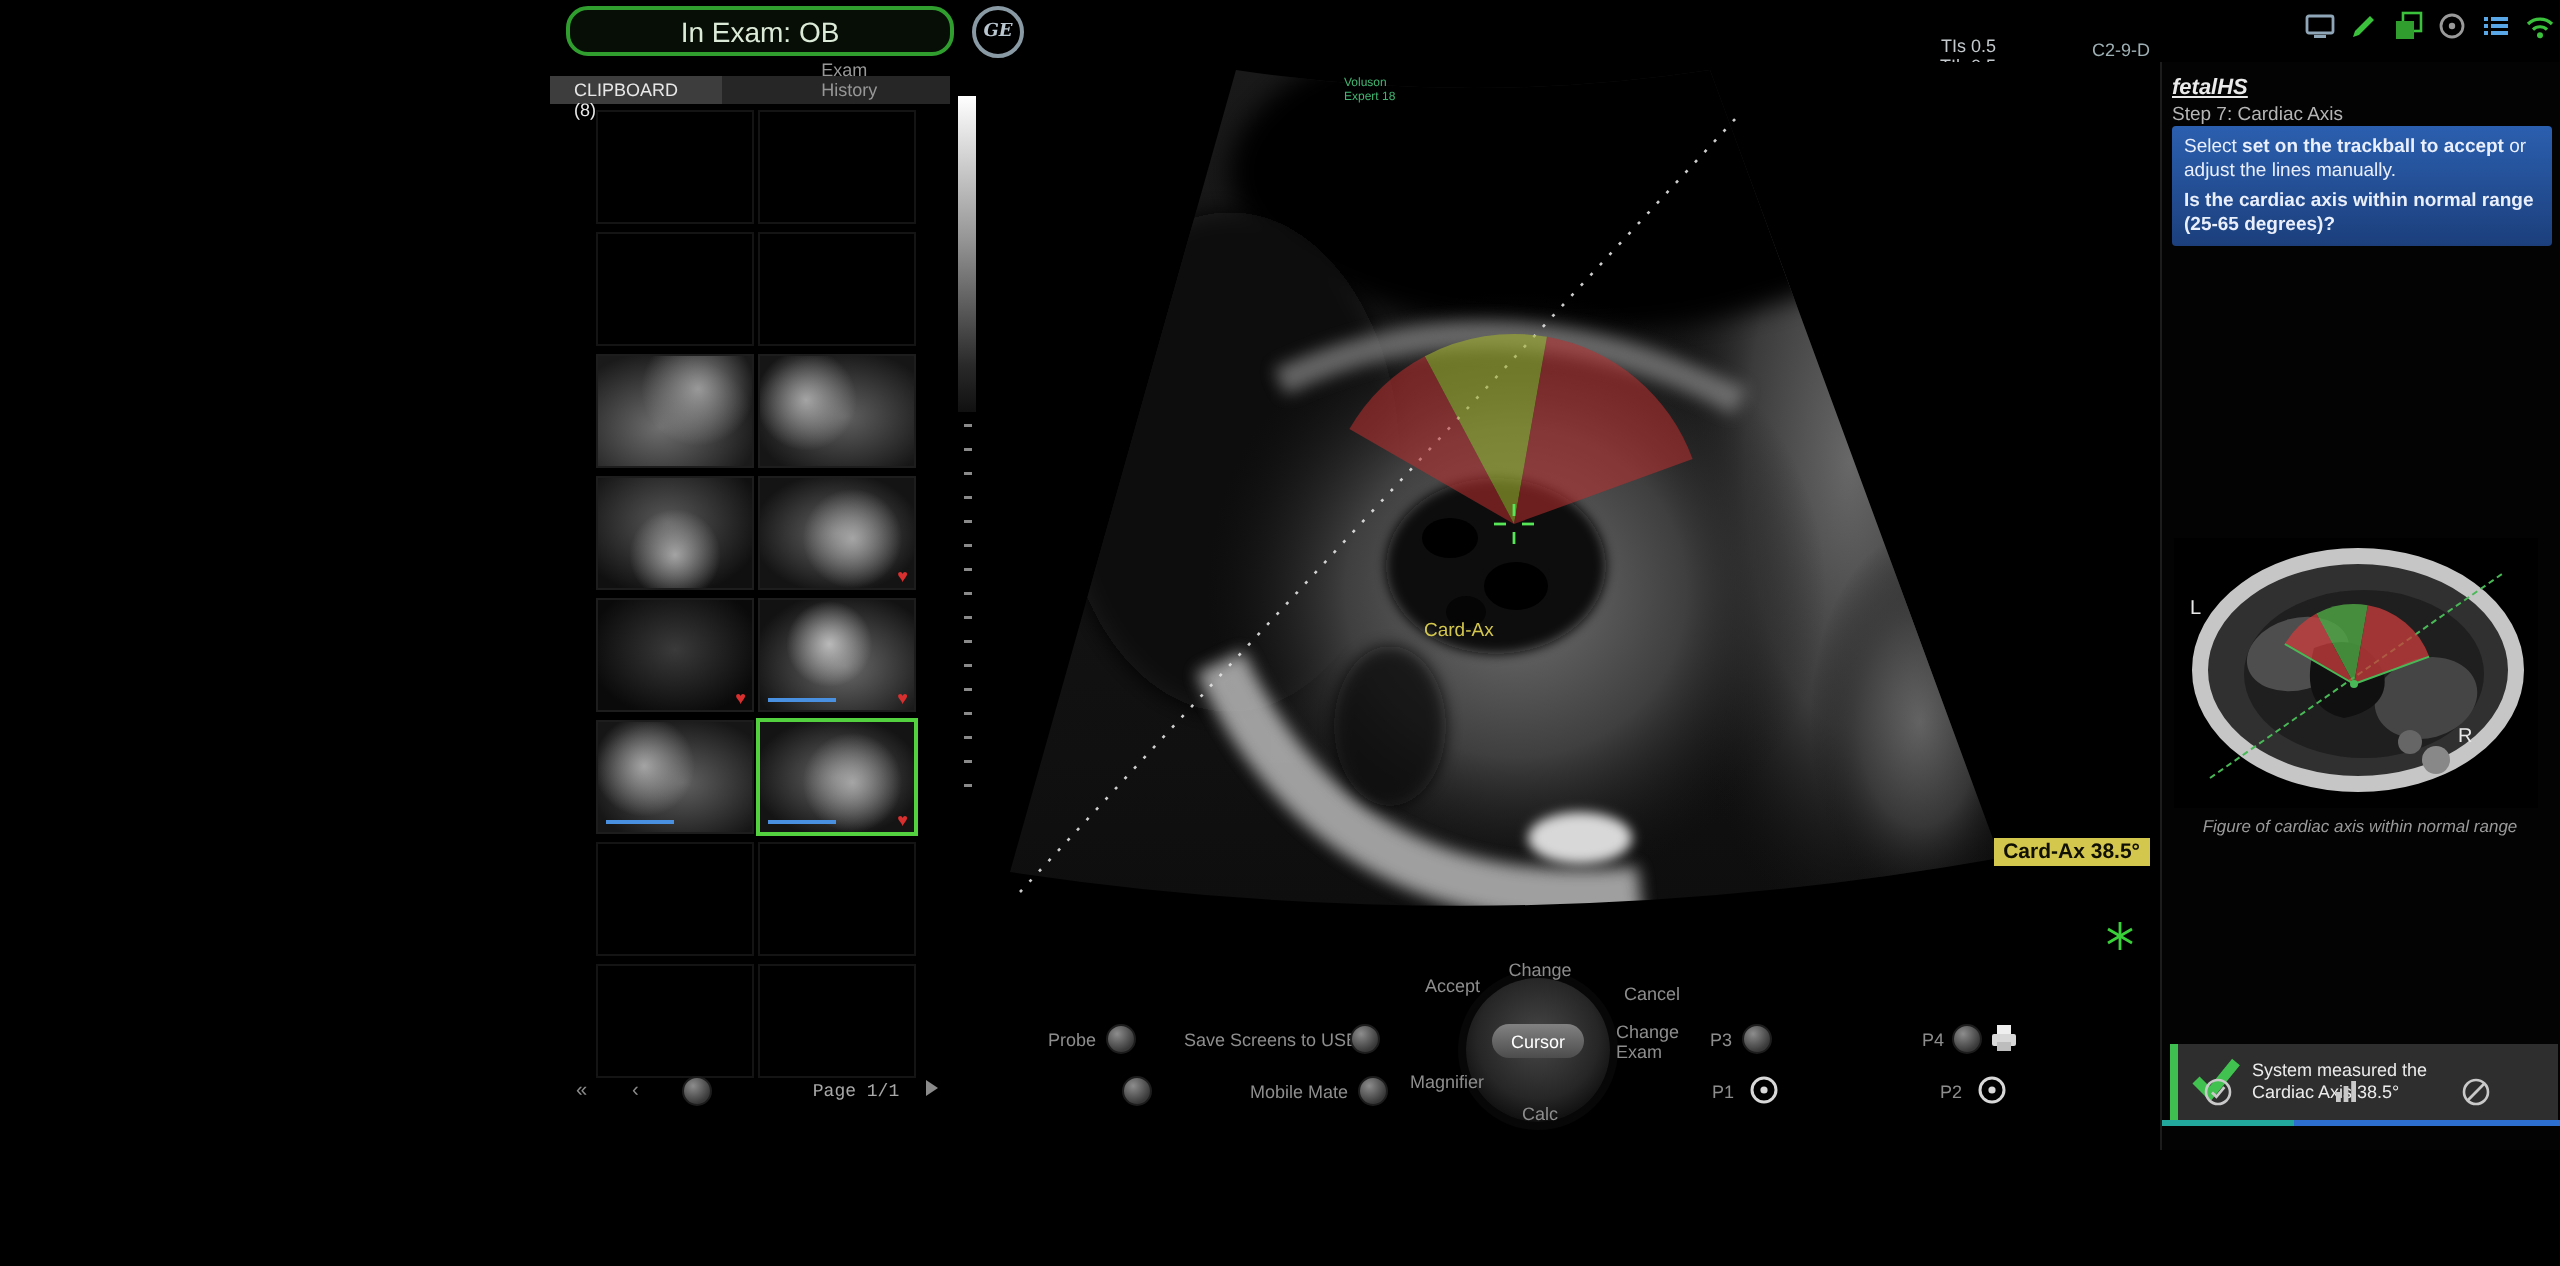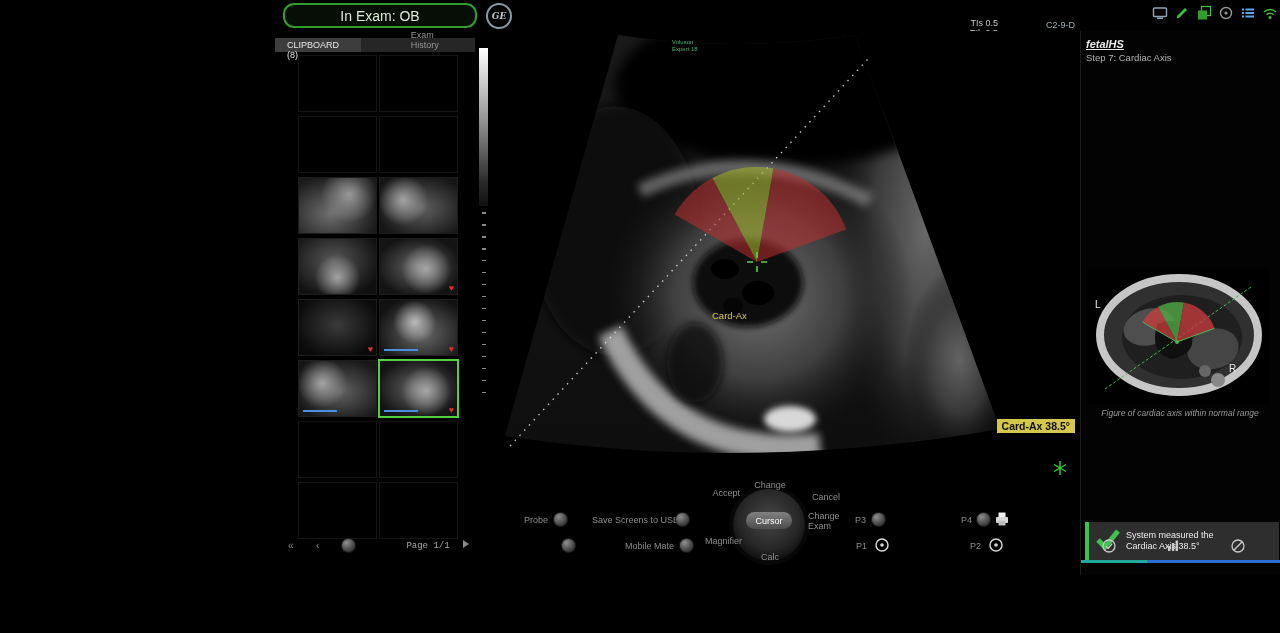--- a/index.html
+++ b/index.html
@@ -261,20 +261,24 @@
         <line x1="2" y1="4.5" x2="14" y2="11.5"></line>
         <line x1="2" y1="11.5" x2="14" y2="4.5"></line>
       </g>
     </svg>
 </span>
 
 <div class="rpanel">
   <div class="rp-title">fetalHS</div>
   <div class="rp-step">Step 7: Cardiac Axis</div>
 
+  <div class="rp-info">
+    <span>Select </span><b>set on the trackball to accept</b><span> or adjust the lines manually.</span>
+    <div class="q">Is the cardiac axis within normal range (25-65 degrees)?</div>
+  </div>
 
   <div class="rp-fig">
     <svg width="182" height="135" viewBox="0 0 182 135">
       <ellipse cx="92" cy="66" rx="79" ry="57" fill="#303030" stroke="#c6c6c6" stroke-width="8"></ellipse>
       <ellipse cx="95" cy="68" rx="60" ry="42" fill="#1f1f1f"></ellipse>
       <ellipse cx="62" cy="58" rx="26" ry="18" fill="#4e4e4e" transform="rotate(-15 62 58)"></ellipse>
       <ellipse cx="126" cy="80" rx="26" ry="20" fill="#454545" transform="rotate(-15 126 80)"></ellipse>
       <circle cx="118" cy="102" r="6" fill="#666"></circle>
       <circle cx="131" cy="111" r="7" fill="#888"></circle>
       <path d="M70,55 Q95,45 105,68 Q108,85 85,90 Q62,85 70,55 Z" fill="#101010"></path>

